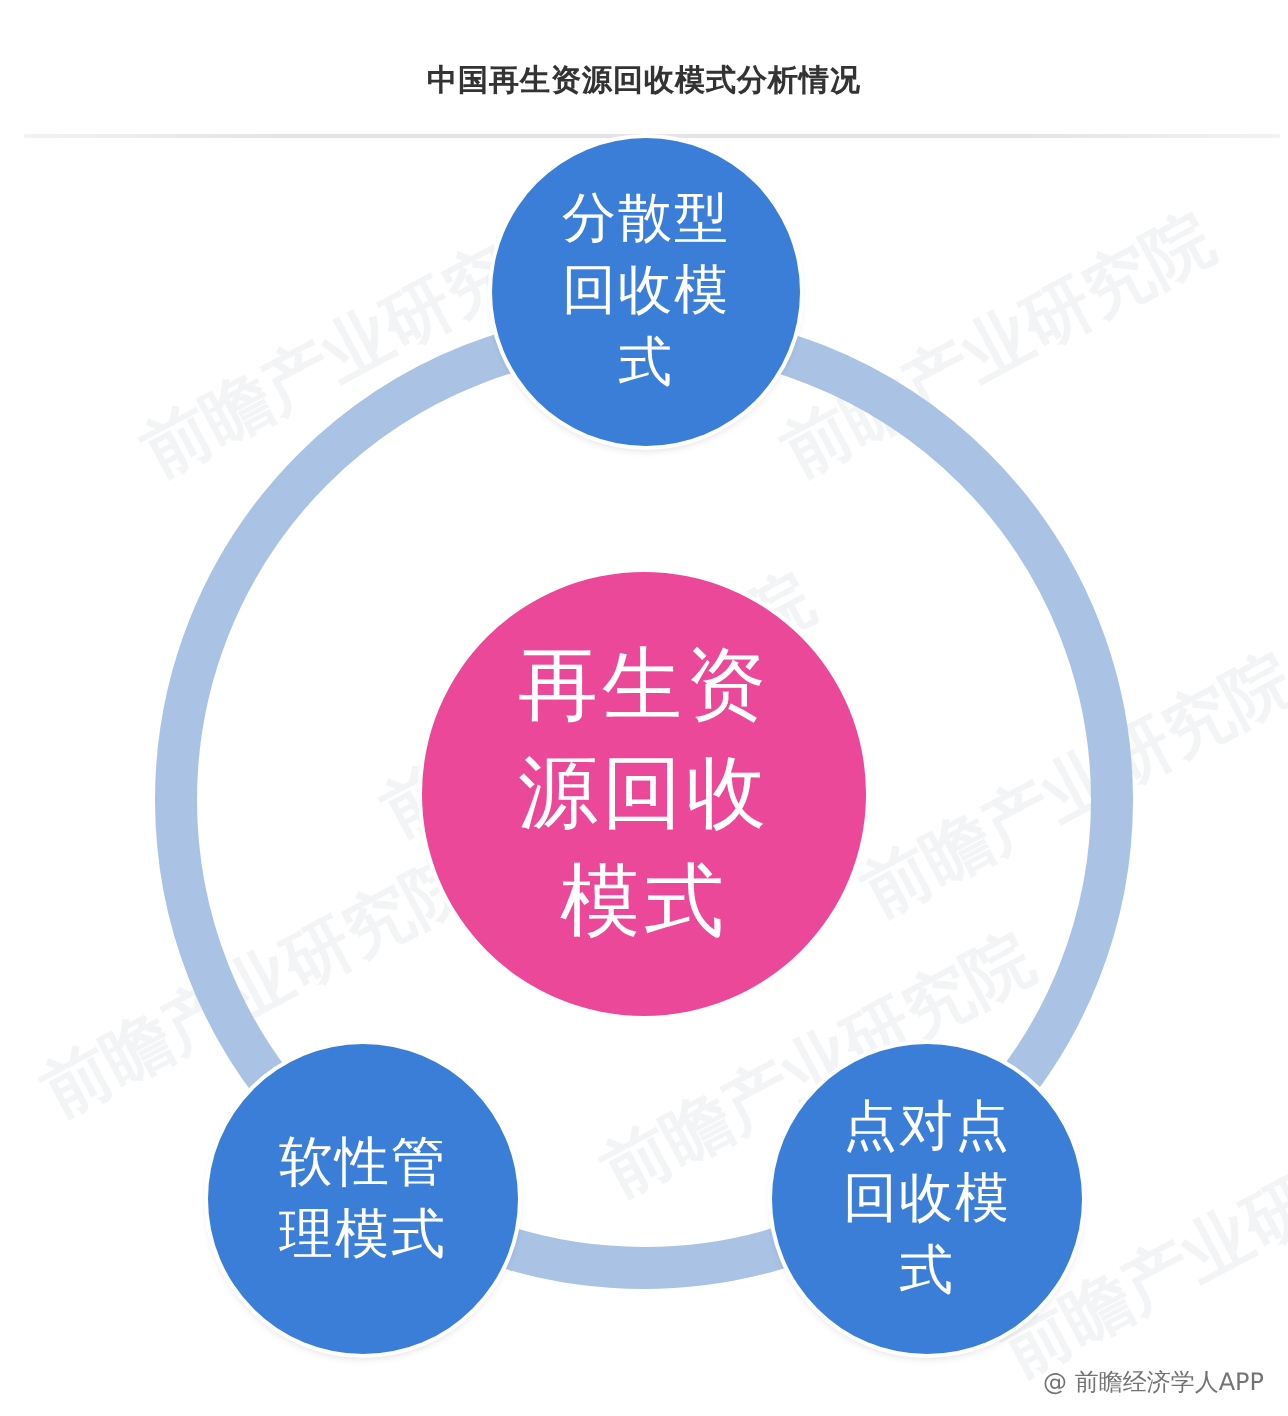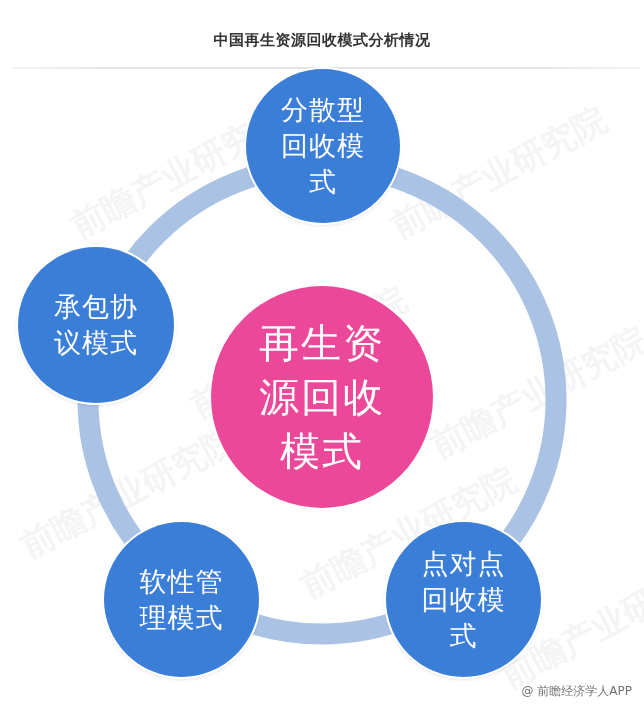--- a/index.html
+++ b/index.html
@@ -132,18 +132,15 @@
 
 
   <div class="node" style="left:104px; top:522px; width:155px; height:155px;">
     <span class="label">软性管理模式</span>
   </div>
 
   <div class="node" style="left:386px; top:522px; width:155px; height:155px;">
     <span class="label">点对点回收模式</span>
   </div>
 
-  <div class="node" style="left:18px; top:247px; width:156px; height:156px;">
-    <span class="label">承包协议模式</span>
-  </div>
 </div>
 
 <div class="credit">@ 前瞻经济学人APP</div>
 
 </body></html>

